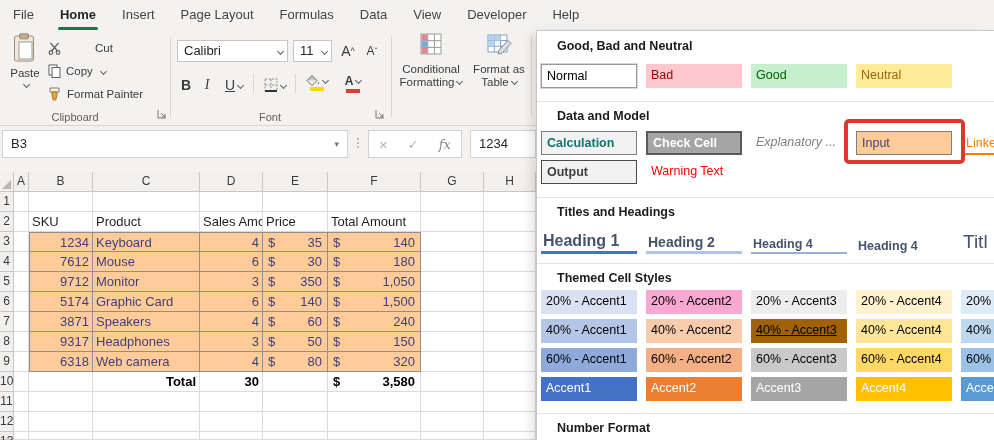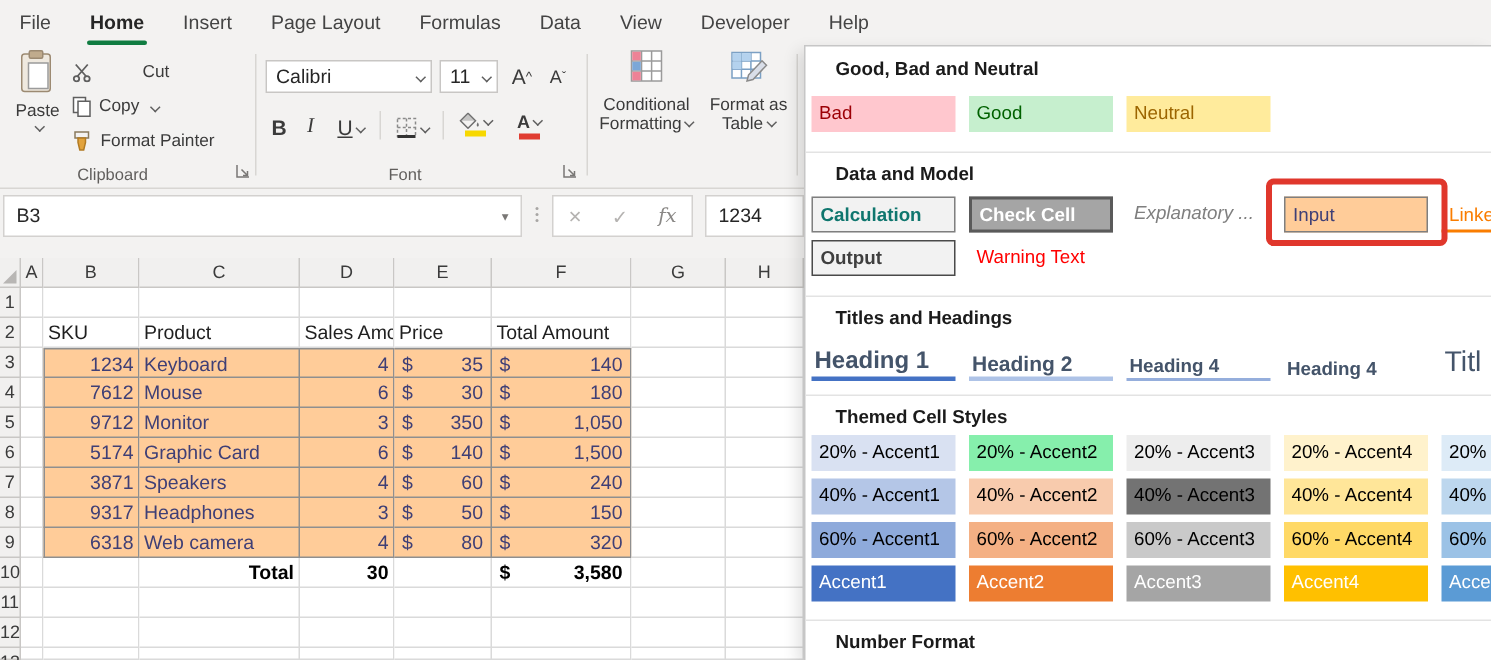--- a/index.html
+++ b/index.html
@@ -474,20 +474,21 @@
         <div class="c wE"></div>
         <div class="c wF"></div>
         <div class="c wG"></div>
         <div class="c wH"></div>
       </div>
   </div>
 
   <div class="panel">
     <div class="sec-title" style="top:8px;">Good, Bad and Neutral</div>
     <div class="chiprow" style="top:33px;">
+      <div class="chip chip-normal" style="background-color: rgb(255, 255, 255); color: rgb(0, 0, 0);">Normal</div>
       <div class="chip" style="background-color: rgb(255, 199, 206); color: rgb(156, 0, 6);">Bad</div>
       <div class="chip" style="background-color: rgb(198, 239, 206); color: rgb(0, 97, 0);">Good</div>
       <div class="chip" style="background-color: rgb(255, 235, 156); color: rgb(156, 101, 0);">Neutral</div>
     </div>
     <div class="pdiv" style="top:70px;"></div>
 
     <div class="sec-title" style="top:78px;">Data and Model</div>
     <div class="chiprow" style="top:100px;">
       <div class="chip chip-calc" style="background-color: rgb(242, 242, 242); color: #0f766e;">Calculation</div>
       <div class="chip chip-check" style="background-color: rgb(165, 165, 165); color: rgb(255, 255, 255);">Check Cell</div>
@@ -508,29 +509,29 @@
       <div class="hchip hc2">Heading 2</div>
       <div class="hchip hc3">Heading 4</div>
       <div class="hchip hc4">Heading 4</div>
       <div class="hchip hct">Titl</div>
     </div>
     <div class="pdiv" style="top:232px;"></div>
 
     <div class="sec-title" style="top:240px;">Themed Cell Styles</div>
     <div class="chiprow" style="top:259px;">
       <div class="chip" style="background-color: rgb(217, 225, 242);">20% - Accent1</div>
-      <div class="chip" style="background-color: #86efac;">20% - Accent2</div>
+      <div class="chip" style="background-color: #f9a8d4;">20% - Accent2</div>
       <div class="chip" style="background-color: rgb(237, 237, 237);">20% - Accent3</div>
       <div class="chip" style="background-color: rgb(255, 242, 204);">20% - Accent4</div>
       <div class="chip" style="background-color: rgb(221, 235, 247);">20%</div>
     </div>
     <div class="chiprow" style="top:288px;">
       <div class="chip" style="background-color: rgb(180, 198, 231);">40% - Accent1</div>
       <div class="chip" style="background-color: rgb(248, 203, 173);">40% - Accent2</div>
-      <div class="chip" style="background-color: #737373;">40% - Accent3</div>
+      <div class="chip" style="background-color: #a16207; text-decoration: underline;">40% - Accent3</div>
       <div class="chip" style="background-color: rgb(255, 230, 153);">40% - Accent4</div>
       <div class="chip" style="background-color: rgb(189, 215, 238);">40%</div>
     </div>
     <div class="chiprow" style="top:317px;">
       <div class="chip" style="background-color: rgb(142, 170, 219);">60% - Accent1</div>
       <div class="chip" style="background-color: rgb(244, 176, 132);">60% - Accent2</div>
       <div class="chip" style="background-color: rgb(201, 201, 201);">60% - Accent3</div>
       <div class="chip" style="background-color: rgb(255, 217, 102);">60% - Accent4</div>
       <div class="chip" style="background-color: rgb(155, 194, 230);">60%</div>
     </div>

